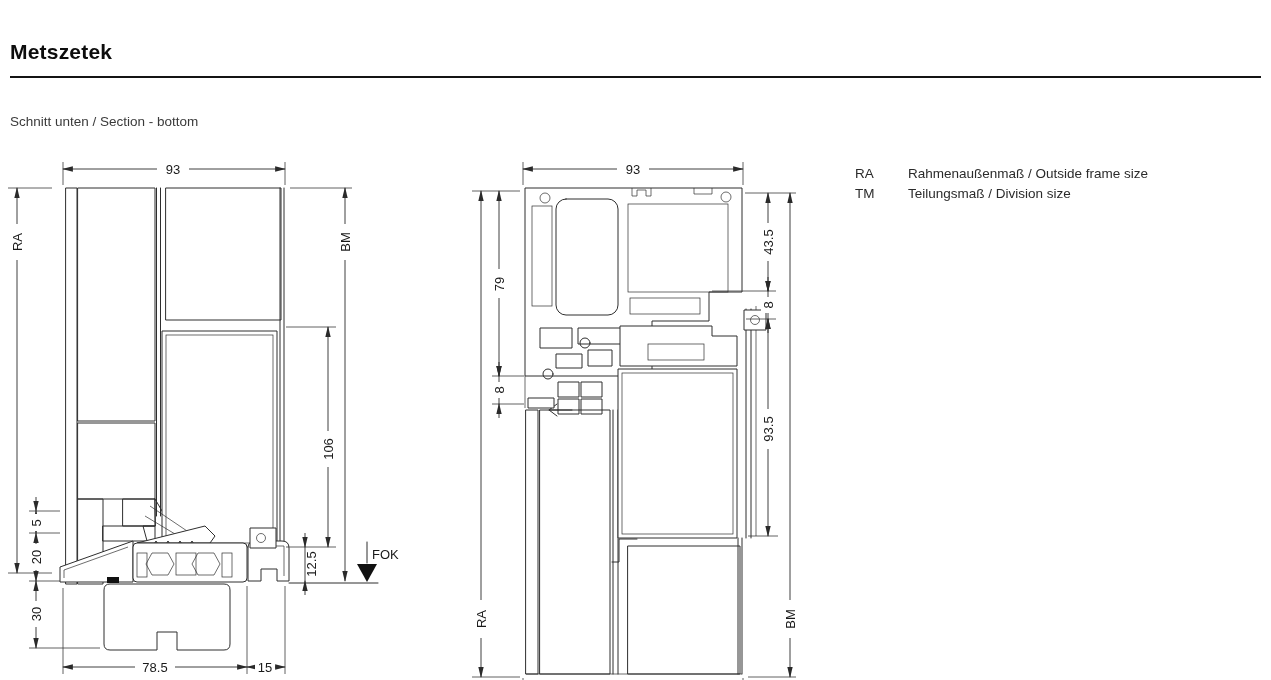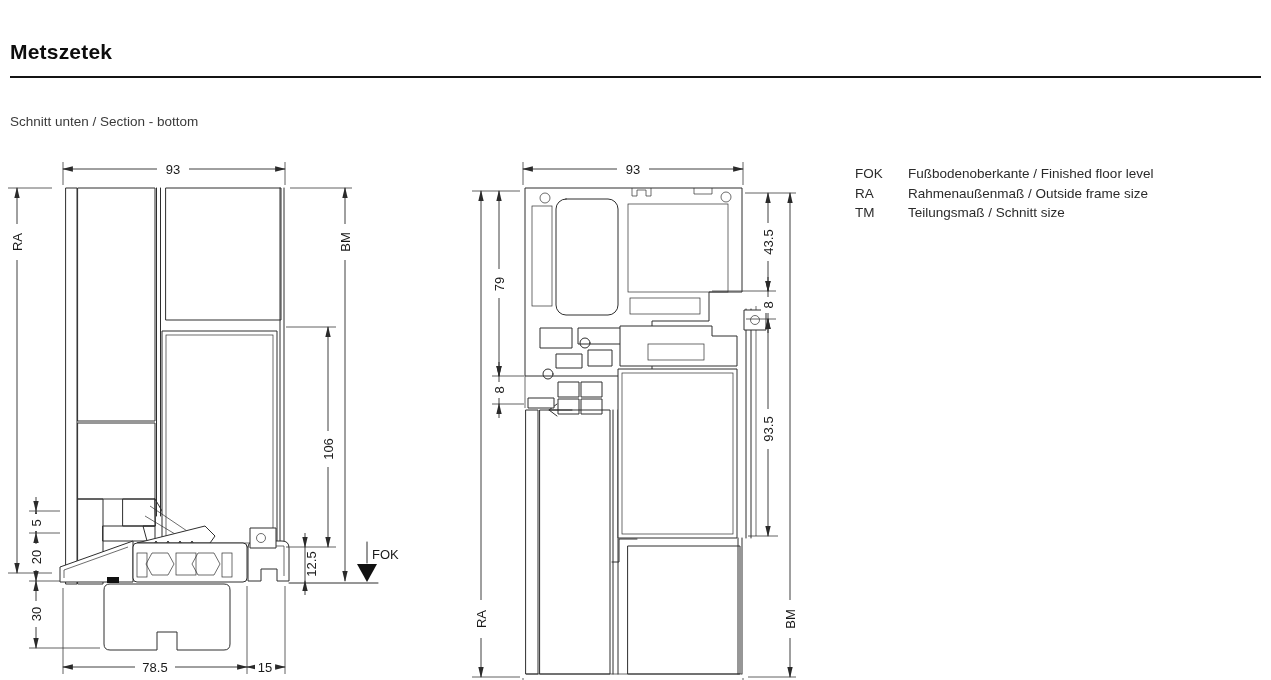--- a/index.html
+++ b/index.html
@@ -31,25 +31,23 @@
 
 <div class="page">
 
   <h1 class="title">Metszetek</h1>
   <div class="rule"></div>
 
   <div class="sec-heading left">Schnitt unten / Section - bottom</div>
 
   <div class="legend">
     <div class="legend-row">
-      <span class="legend-abbr">FOK</span><span class="legend-label">Fußbodenoberkante / Finished floor level</span></div>
-    <div class="legend-row">
       <span class="legend-abbr">RA</span><span class="legend-label">Rahmenaußenmaß / Outside frame size</span></div>
     <div class="legend-row">
-      <span class="legend-abbr">TM</span><span class="legend-label">Teilungsmaß / Schnitt size</span></div>
+      <span class="legend-abbr">TM</span><span class="legend-label">Teilungsmaß / Division size</span></div>
   </div>
 
   <svg width="1271" height="680" viewBox="0 0 1271 680">
     <defs>
       <marker id="arw" viewBox="0 0 12 6" refX="11" refY="3" markerWidth="12" markerHeight="6" orient="auto-start-reverse">
           <path d="M0,0 L12,3 L0,6 Z" fill="#2a2a2a"></path>
         </marker>
       <pattern id="stipple" width="13" height="13" patternUnits="userSpaceOnUse">
         <circle cx="2" cy="3" r="0.7" fill="#bdbdbd"></circle>
           <circle cx="7" cy="1" r="0.6" fill="#c6c6c6"></circle>

